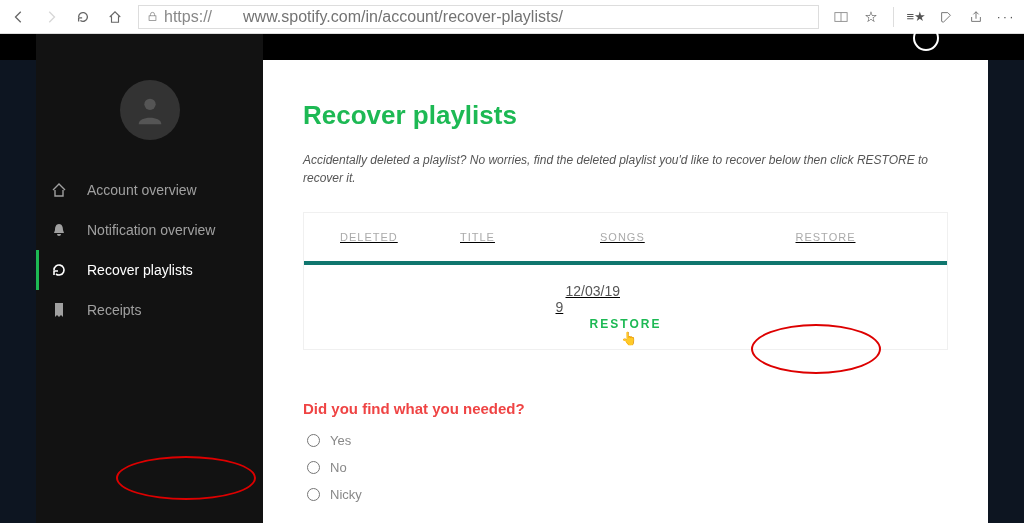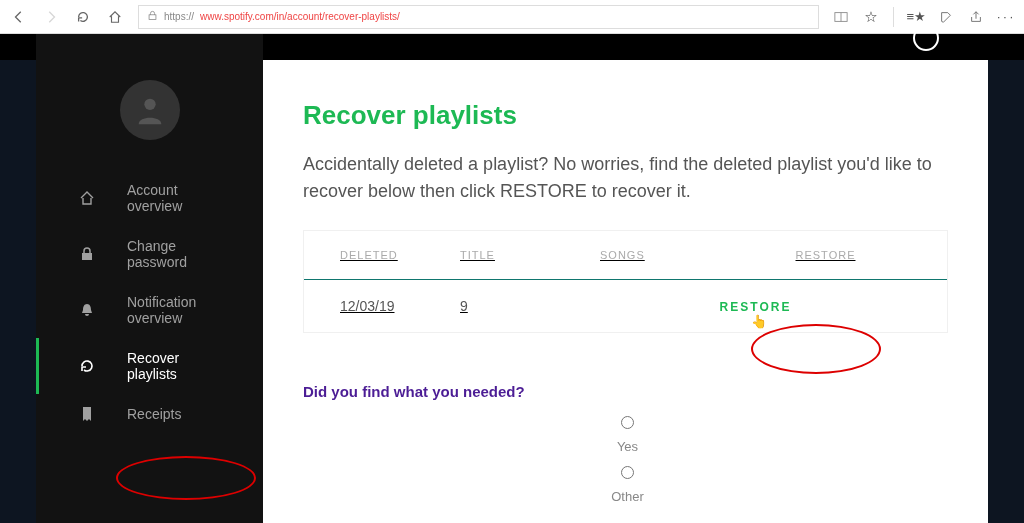--- a/index.html
+++ b/index.html
@@ -2,60 +2,60 @@
 <html><head>
   <meta charset="utf-8">
   <style>
     * { margin: 0; padding: 0; box-sizing: border-box; font-family: -apple-system, BlinkMacSystemFont, "Segoe UI", Arial, sans-serif; }
     body { width: 1024px; height: 523px; overflow: hidden; background: #fff; }
 
     
     .chrome { height: 34px; display: flex; align-items: center; padding: 0 10px; gap: 14px; border-bottom: 1px solid #ddd; position: relative; }
     .chrome .nav-btn { width: 18px; height: 18px; display:flex; align-items:center; justify-content:center; color:#666; cursor:pointer; }
     .chrome .nav-btn svg { width: 14px; height:14px; }
-    .chrome .addr { flex: 1; display: flex; align-items: center; gap: 6px; font-size: 10px; color:#555; border: 1px solid #ddd; height:24px; padding:0 8px; background:#fff; }
+    .chrome .addr { flex: 1; display: flex; align-items: center; gap: 6px; font-size: 16px; color:#555; border: 1px solid #ddd; height:24px; padding:0 8px; background:#fff; }
     .chrome .addr .proto { color:#888; }
-    .chrome .addr .rest { color:#ef4444; }
+    .chrome .addr .rest { color:#737373;margin-left:25px; }
     .chrome .right-icons { display:flex; align-items:center; gap:14px; color:#555; }
     .chrome .icon-btn { width:16px; height:16px; display:flex; align-items:center; justify-content:center; cursor:pointer;}
 
     
     .page { height: calc(523px - 34px); background: #0d1521; display:flex; justify-content:center; position:relative; }
     .page-inner { width: 952px; height:100%; display:flex; position:relative; }
 
     
     .topbar { position:absolute; top:0; left:0; right:0; height:26px; background:#000; }
     .topbar .avatar-ring { position:absolute; right:85px; top: -9px; width:26px; height:26px; border:2px solid #fff; border-radius:50%; }
 
     
     .sidebar { width: 227px; background:#121212; height:100%; padding-top:26px; color:#a0a0a0; position:relative; }
     .profile-pic { width:60px; height:60px; border-radius:50%; background:#333; margin:20px auto 30px auto; display:flex; align-items:center; justify-content:center; }
     .profile-pic svg { width:34px; height:34px; fill:#555; }
-    .nav-item { display:flex; align-items:center; gap:32px; padding: 12px 40px; font-size:14px; color:#a0a0a0; cursor:pointer; border-left:3px solid transparent; }
+    .nav-item { display:flex; gap:20px; padding: 12px 12px; font-size:14px; color:#a0a0a0; cursor:pointer; border-left:3px solid transparent; }
     .nav-item.active { color:#fff; border-left:3px solid #1db954; }
     .nav-item .micon { width:16px; height:16px; display:flex; align-items:center; justify-content:center; }
     .nav-item .micon svg { width:16px; height:16px; fill:currentColor; }
 
     
     .main { flex:1; background:#fff; margin-top:26px; padding: 40px 40px 0 40px; overflow:hidden; }
     .h1 { color:#1db954; font-size:26px; font-weight:600; margin-bottom:20px; }
-    .desc { color:#555; font-size:18px; line-height:1.5; margin-bottom:25px; }
+    .desc { color:#555; font-size:12px; line-height:1.5; margin-bottom:25px;font-style:italic; }
     .tbl { background:#fff; border:1px solid #f0f0f0;text-decoration:underline; }
     .tbl-head { display:flex; padding:18px 36px; color:#aaa; font-size:11px; letter-spacing:1px; }
-    .tbl-row { display:flex; padding:18px 36px; color:#555; font-size:14px; align-items:center; border-top:1px solid #0f766e; }
+    .tbl-row { display:flex; padding:18px 36px; color:#555; font-size:14px; align-items:center; border-top:4px solid #0f766e;flex-direction:column; }
     .cDel { width:120px; }
     .cTitle { width:140px; }
     .cSongs { width:140px; }
     .cRest { flex:1; text-align:center; }
     .restore-btn { color:#1db954; font-size:12px; letter-spacing:2px; font-weight:600; background:none; border:none; cursor:pointer; position:relative; }
     .cursor-icon { position:absolute; left:50%; top:14px; transform:translateX(-4px); font-size:13px; color:#000; }
 
     .feedback { margin-top:50px; }
-    .fb-title { color:#4c1d95; font-size:15px; font-weight:600; margin-bottom:16px; }
-    .radio-opt { display:flex; align-items:center; gap:10px; font-size:13px; color:#888; margin-bottom:12px; padding-left:4px;flex-direction:column;}
+    .fb-title { color:#ef4444; font-size:15px; font-weight:600; margin-bottom:16px; }
+    .radio-opt { display:flex; align-items:center; gap:10px; font-size:13px; color:#888; margin-bottom:12px; padding-left:4px;}
     .radio-opt input { width:13px; height:13px; }
 
     
     .anno { position:absolute; border:2px solid #d00; border-radius:50%; pointer-events:none; }
     .anno1 { width:140px; height:44px; left:116px; top:422px; }
     .anno2 { width:130px; height:50px; left:751px; top:290px; }
   </style>
 </head>
 <body>
 
@@ -131,29 +131,20 @@
         <span class="micon">
             <svg viewBox="0 0 16 16">
               <path d="M2 8 L8 2 L14 8 M4 8 V14 H12 V8" stroke="currentColor" fill="none" stroke-width="1.4"></path>
             </svg>
           </span>
         <span>Account overview</span>
       </div>
       <div class="nav-item">
         <span class="micon">
             <svg viewBox="0 0 16 16">
-              <rect x="3" y="7" width="10" height="7" fill="currentColor"></rect>
-              <path d="M5 7 V5 a3 3 0 0 1 6 0 V7" stroke="currentColor" fill="none" stroke-width="1.5"></path>
-            </svg>
-          </span>
-        <span>Change password</span>
-      </div>
-      <div class="nav-item">
-        <span class="micon">
-            <svg viewBox="0 0 16 16">
               <path d="M8 2 C5 2 4 5 4 8 L3 11 H13 L12 8 C12 5 11 2 8 2 Z M6 12 a2 2 0 0 0 4 0" fill="currentColor"></path>
             </svg>
           </span>
         <span>Notification overview</span>
       </div>
       <div class="nav-item active">
         <span class="micon">
             <svg viewBox="0 0 16 16">
               <path d="M3 8 a5 5 0 1 1 2 4 M3 13 L3 9 L7 9" stroke="currentColor" fill="none" stroke-width="1.6"></path>
             </svg>
@@ -194,21 +185,25 @@
       </div>
 
       <div class="feedback">
         <div class="fb-title">Did you find what you needed?</div>
         <label class="radio-opt">
           <input type="radio" name="fb" style="">
           <span>Yes</span>
         </label>
         <label class="radio-opt">
           <input type="radio" name="fb" style="">
-          <span>Other</span>
+          <span>No</span>
+        </label>
+        <label class="radio-opt">
+          <input type="radio" name="fb" style="">
+          <span>Nicky</span>
         </label>
       </div>
     </div>
   </div>
 
   <div class="anno anno1"></div>
   <div class="anno anno2"></div>
 </div>
 
 </body></html>

